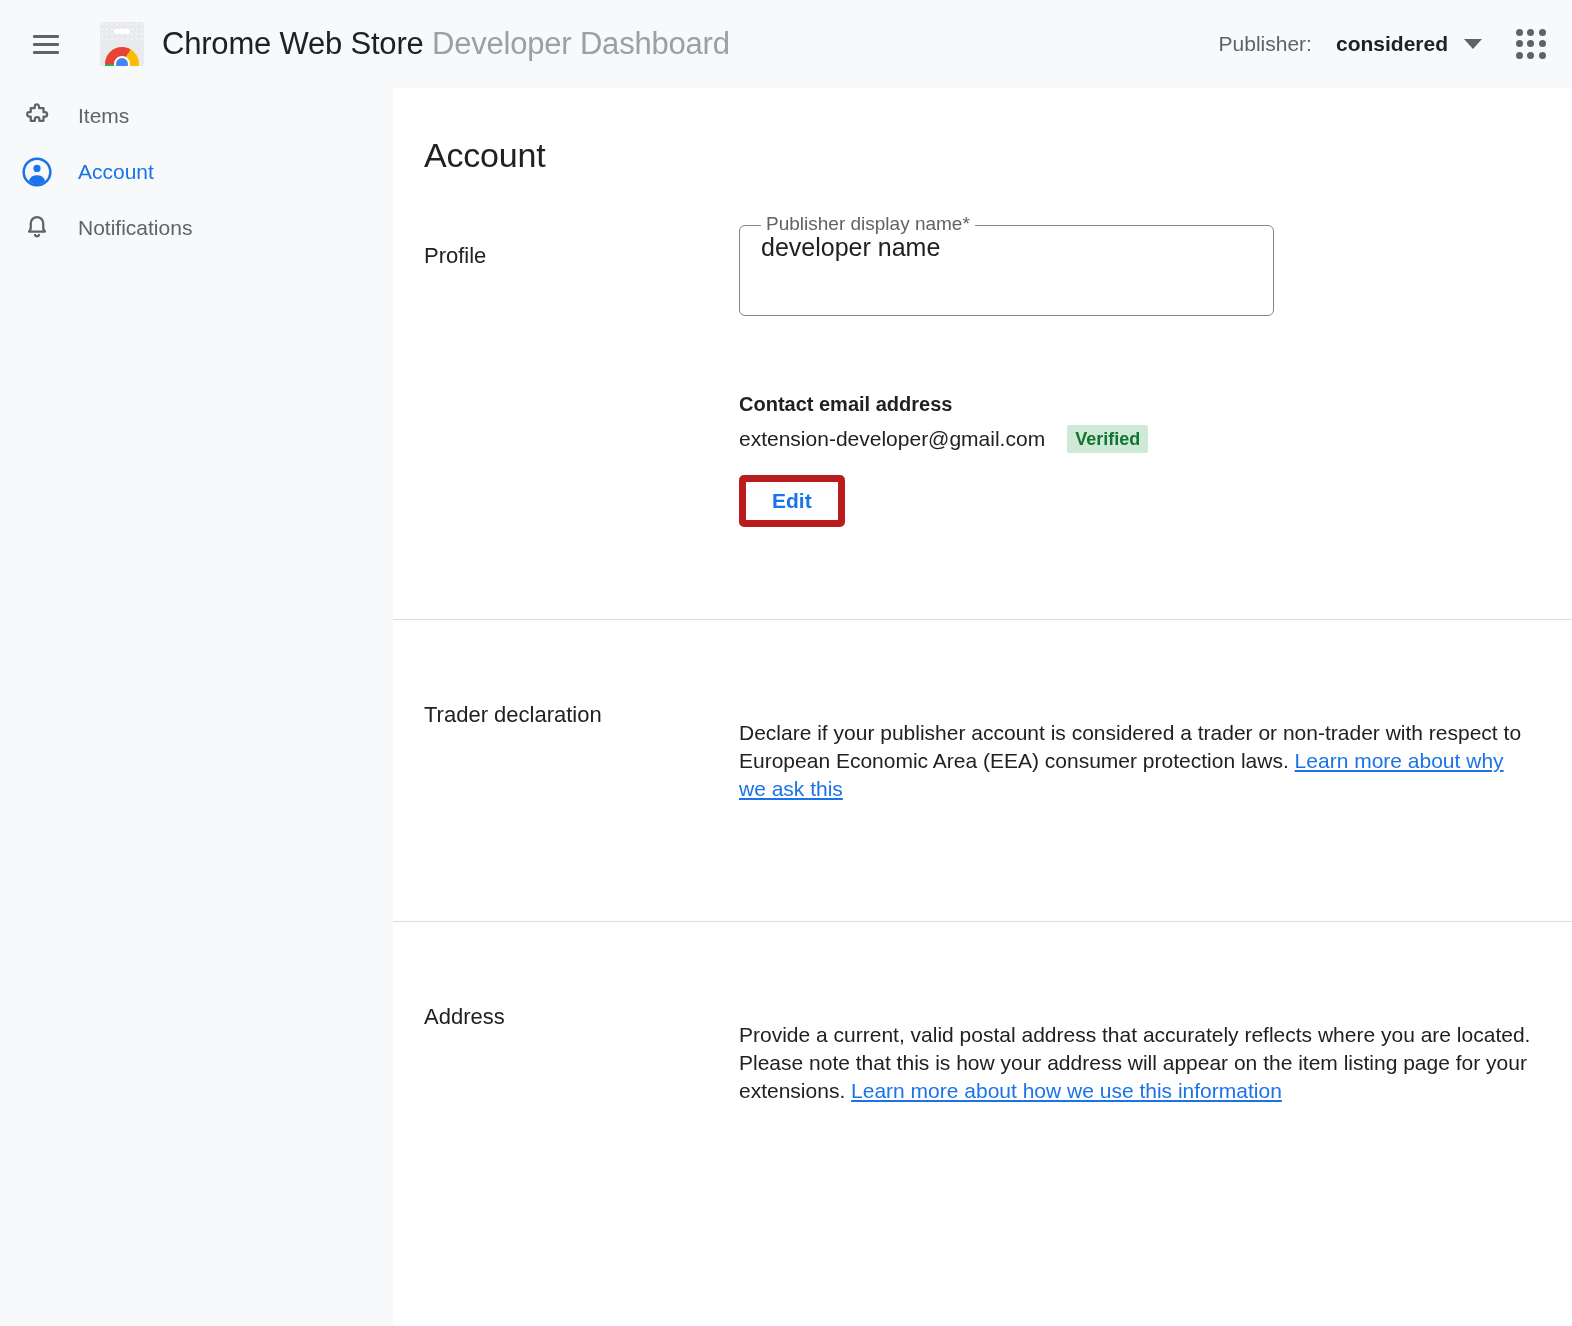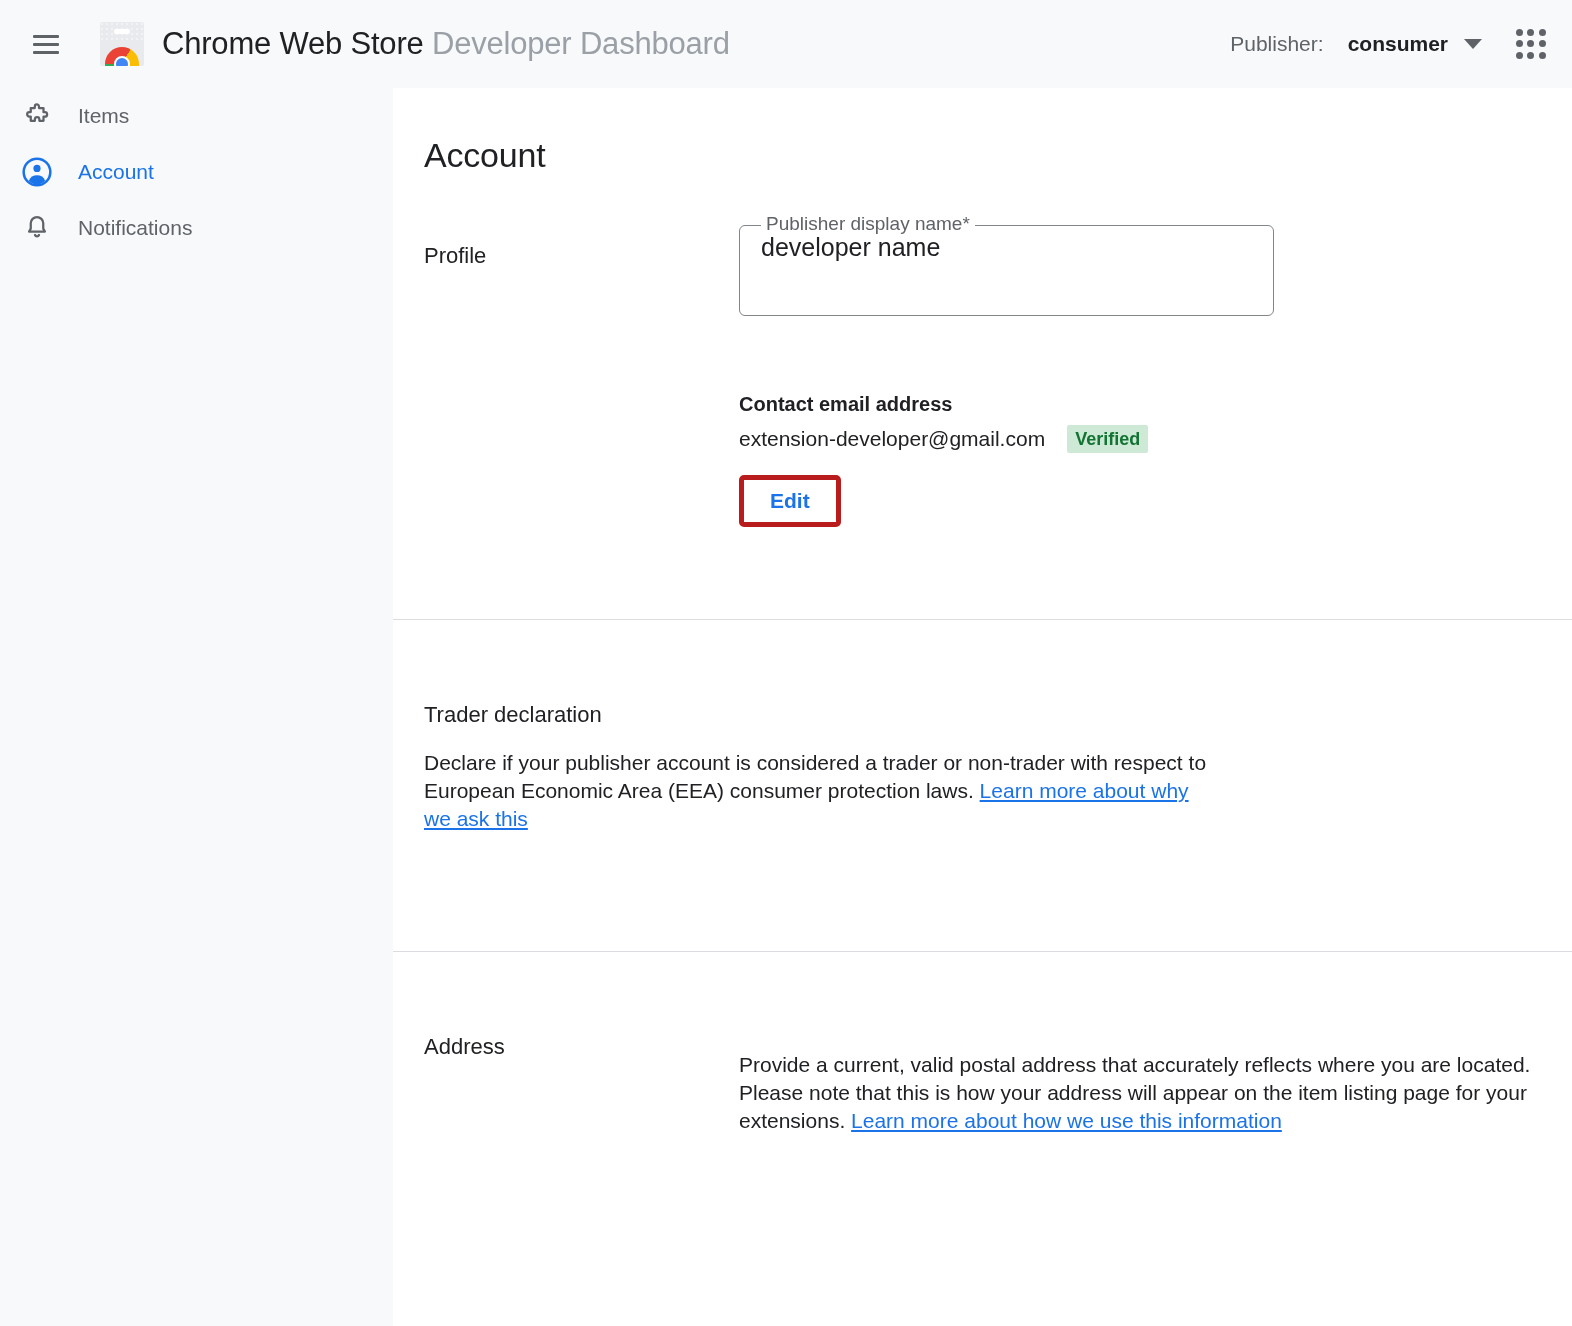--- a/index.html
+++ b/index.html
@@ -219,21 +219,21 @@
     padding: 3px 8px;
     border-radius: 2px;
     line-height: 22px;
   }
 
   .btn-outline {
     display: inline-flex; align-items: center; justify-content: center;
     height: 52px;
     padding: 0 26px;
     margin-top: 22px;
-    border: 5px solid #b91c1c;
+    border: 7px solid #b91c1c;
     border-radius: 5px;
     background: #ffffff;
     color: #1a73e8;
     font-family: inherit;
     font-size: 21px;
     font-weight: 700;
     cursor: pointer;
   }
 
   .body-text {
@@ -269,21 +269,21 @@
     width: 13px; height: 13px;
     border-radius: 50%;
     background: #1a73e8;
   }
   .radio-label {
     margin-left: 26px;
     font-size: 21px;
     color: #202124;
   }
 
-  #sec-trader { margin-top: 78px; flex-direction: column; }
+  #sec-trader { margin-top: 78px; }
   #sec-address { margin-top: 78px; }
   #sec-address .body-text { max-width: 815px; }
 </style>
 </head>
 <body>
 
 <div class="topbar">
 
   <div class="hamburger">
     <span></span>
@@ -300,21 +300,21 @@
     </div>
   </div>
 
   <div class="brand">
     <span class="strong">Chrome Web Store</span>
     <span class="muted">Developer Dashboard</span>
   </div>
 
   <div class="topbar-right">
     <span class="publisher-label">Publisher:</span>
-    <span class="publisher-value">consumer</span>
+    <span class="publisher-value">considered</span>
     <div class="caret"></div>
     <div class="apps-grid">
       <i></i>
         <i></i>
         <i></i>
       <i></i>
         <i></i>
         <i></i>
       <i></i>
         <i></i>

